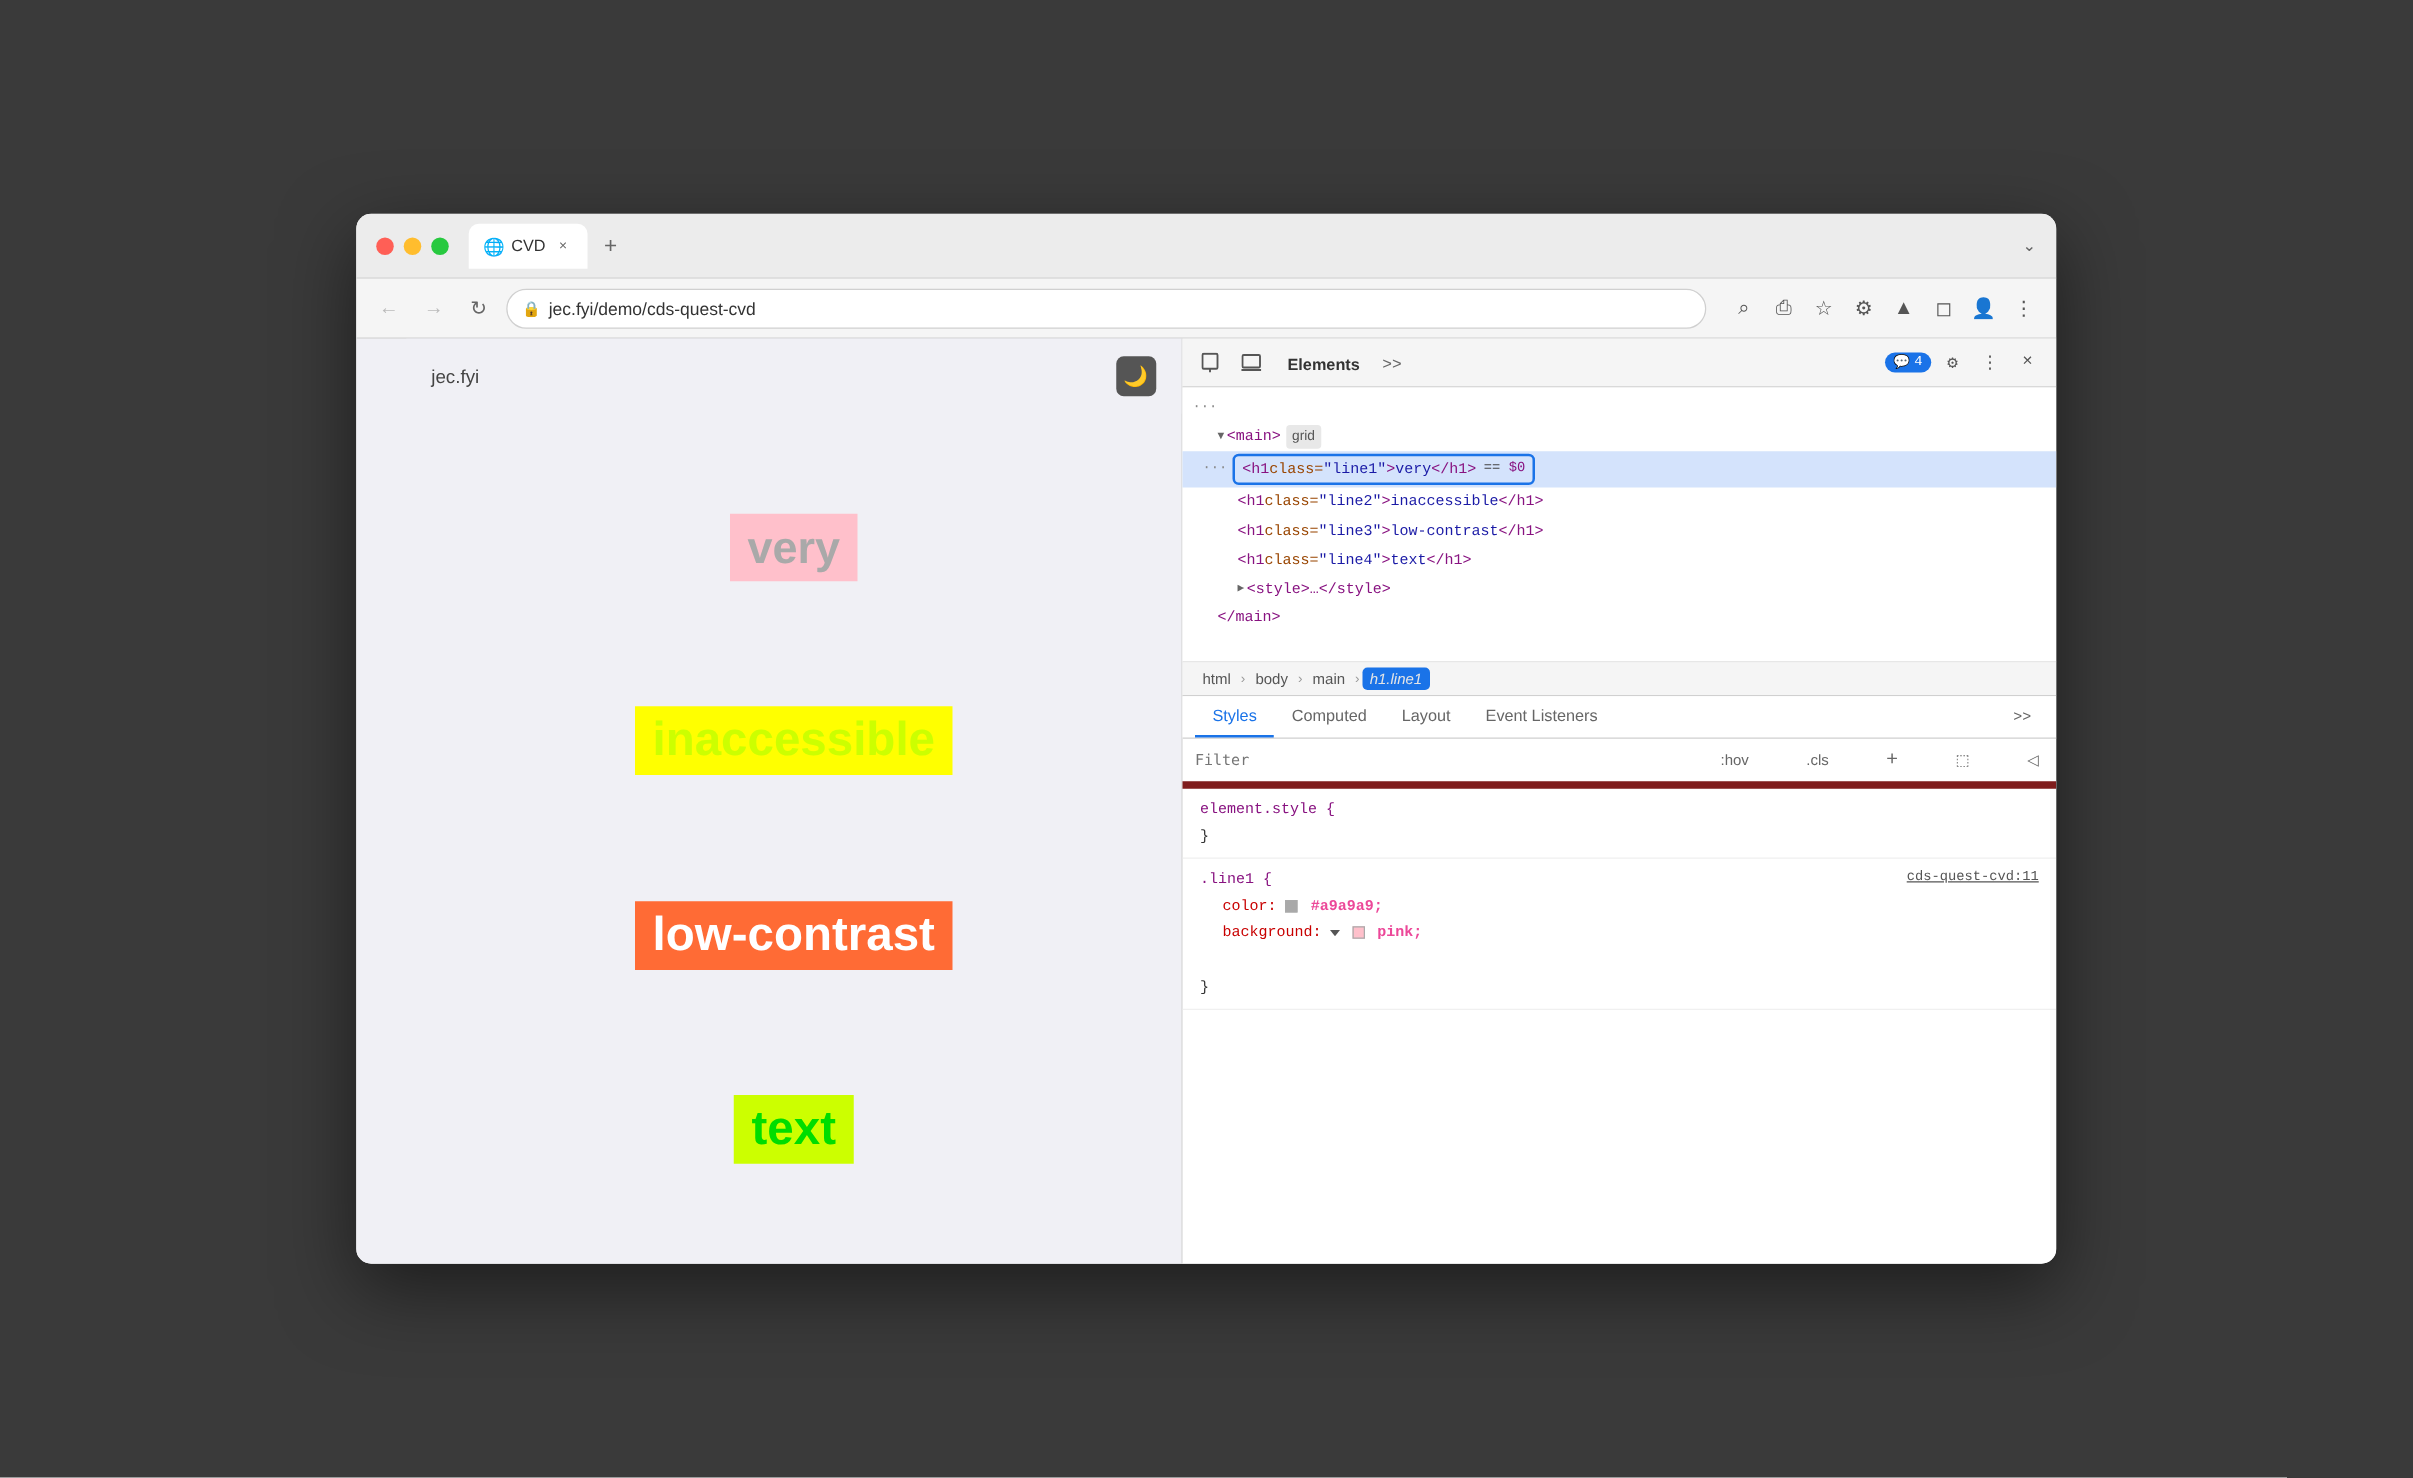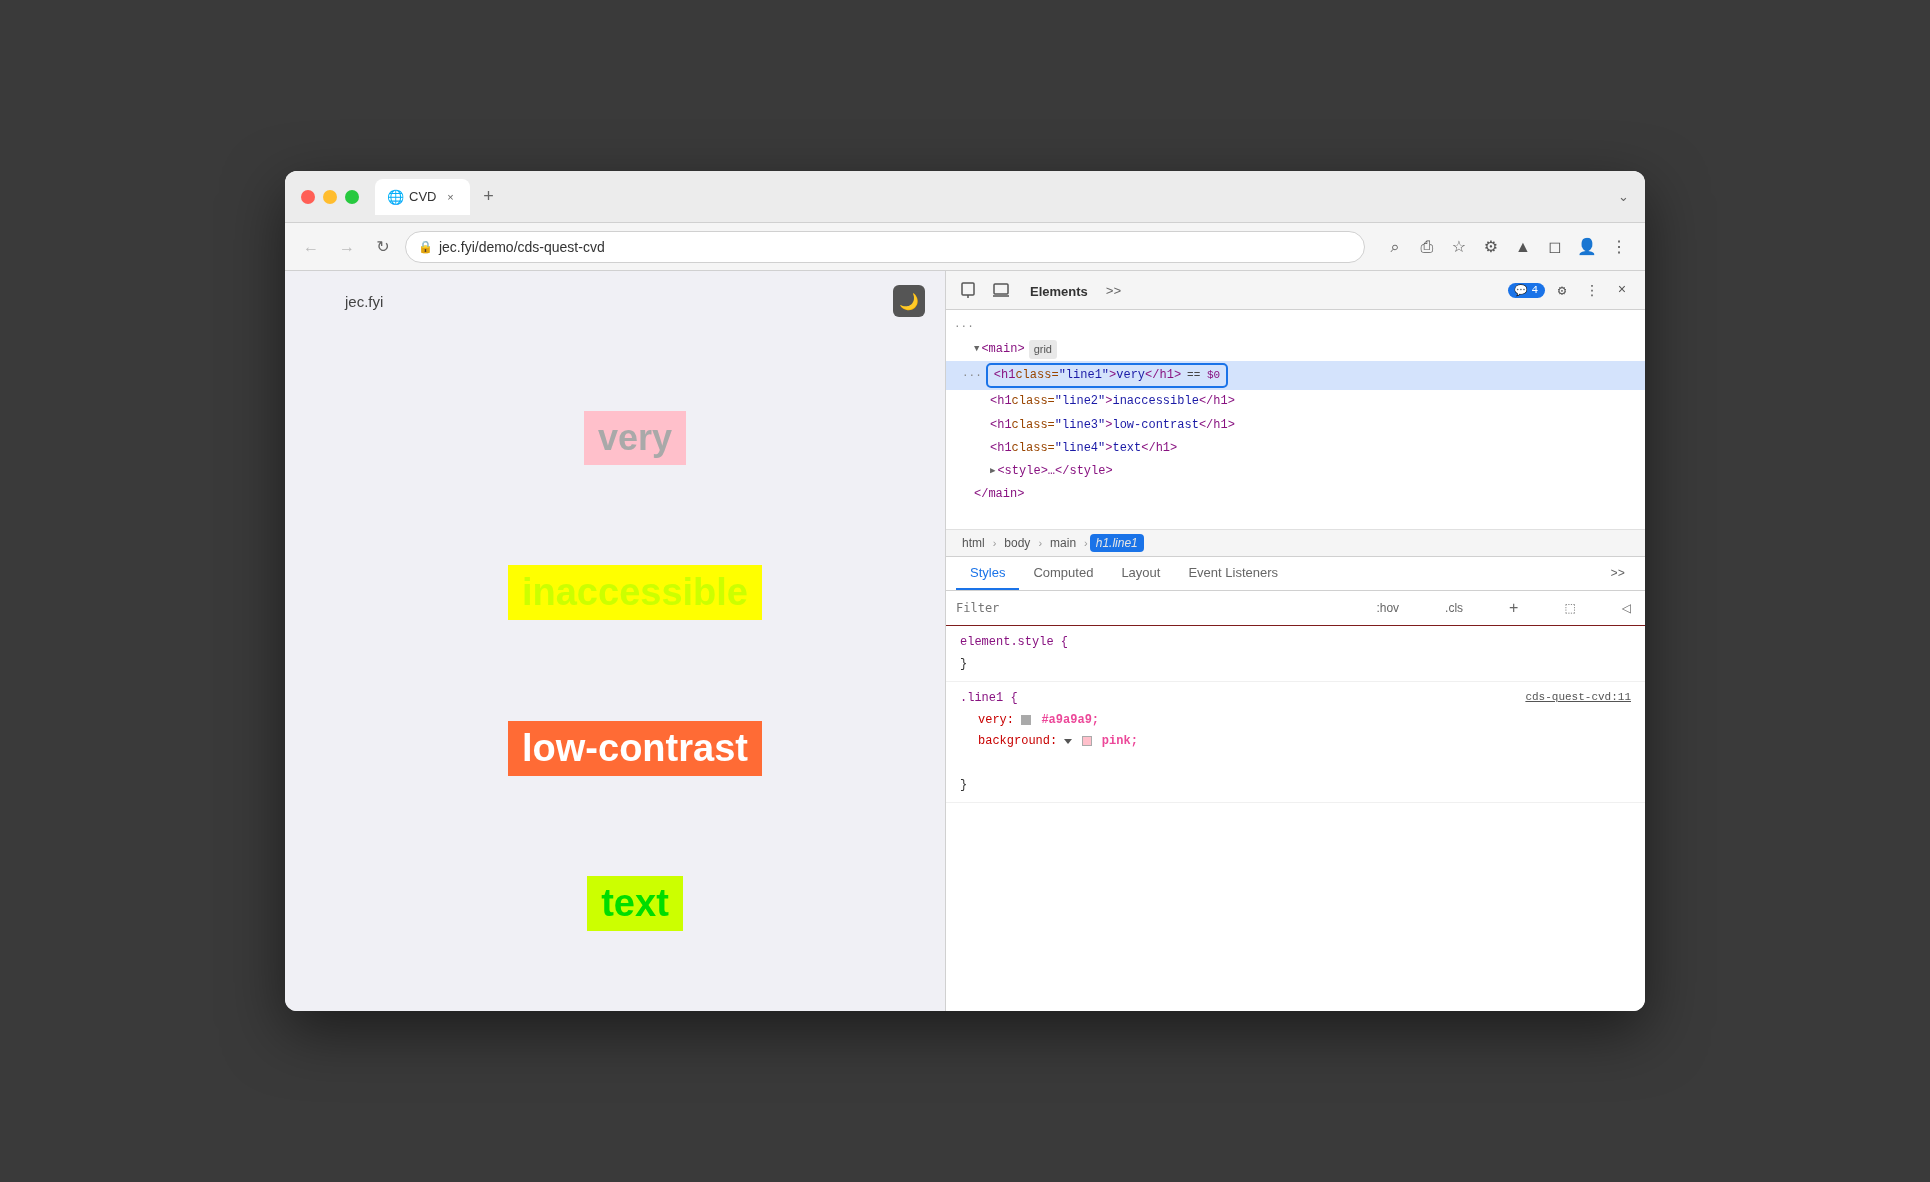--- a/index.html
+++ b/index.html
@@ -439,21 +439,21 @@
     .styles-panel {
       flex: 1;
       overflow-y: auto;
       padding: 0;
     }
 
     .filter-bar {
       display: flex;
       align-items: center;
       padding: 6px 10px;
-      border-bottom: 1px solid #7f1d1d;
+      border-bottom: 6px solid #7f1d1d;
       gap: 6px;
     }
 
     .filter-input {
       flex: 1;
       background: transparent;
       border: none;
       font-size: 12px;
       font-family: 'Menlo', monospace;
       color: #333;
@@ -717,21 +717,21 @@
           <span class="css-selector">element.style {</span>
           <br>
           <span class="css-brace">}</span>
         </div>
 
         <div class="css-rule">
           <span class="css-selector">.line1 {</span>
           <span class="css-link">cds-quest-cvd:11</span>
           <br>
           <span class="css-prop">
-            <span style="color:#c80000;">very: </span>
+            <span style="color:#c80000;">color: </span>
             <span class="color-swatch" style="background:#a9a9a9;"></span>
             <span class="css-value">#a9a9a9;</span>
           </span>
           <span class="css-prop">
             <span style="color:#c80000;">background: </span>
             <span class="triangle-expand"></span>
             <span class="color-swatch" style="background:pink;"></span>
             <span class="css-value">pink;</span>
           </span>
           <br>

